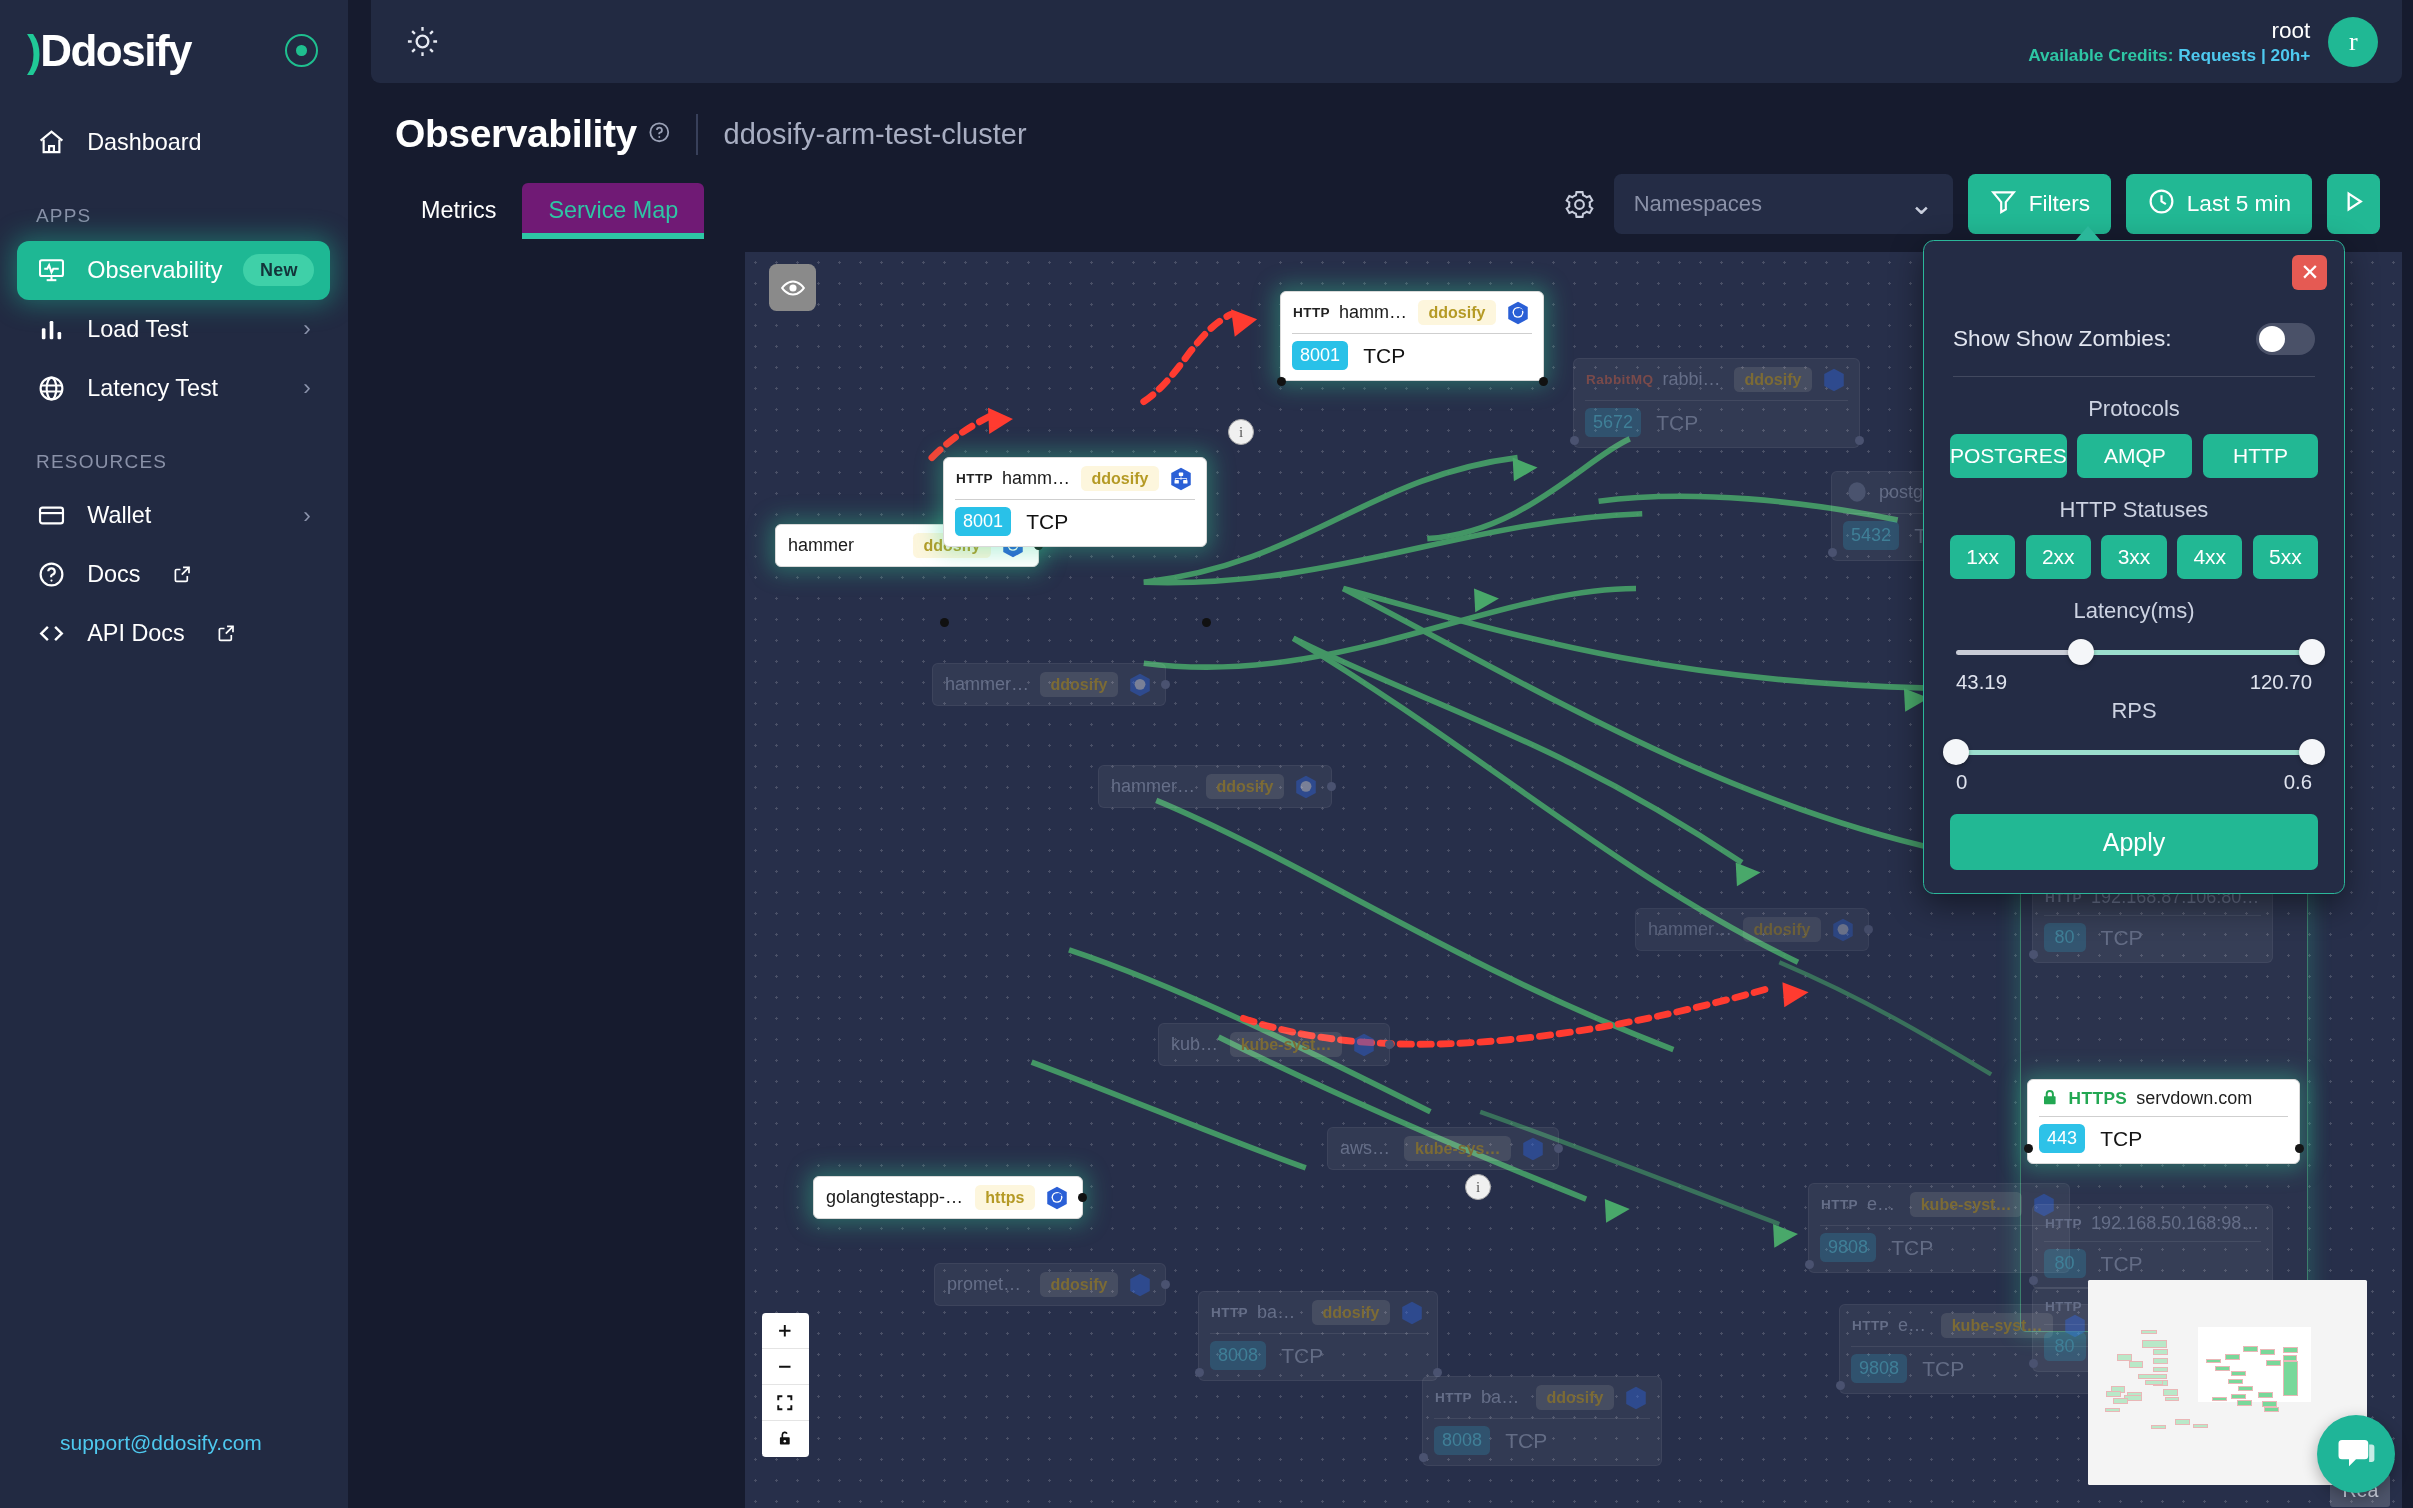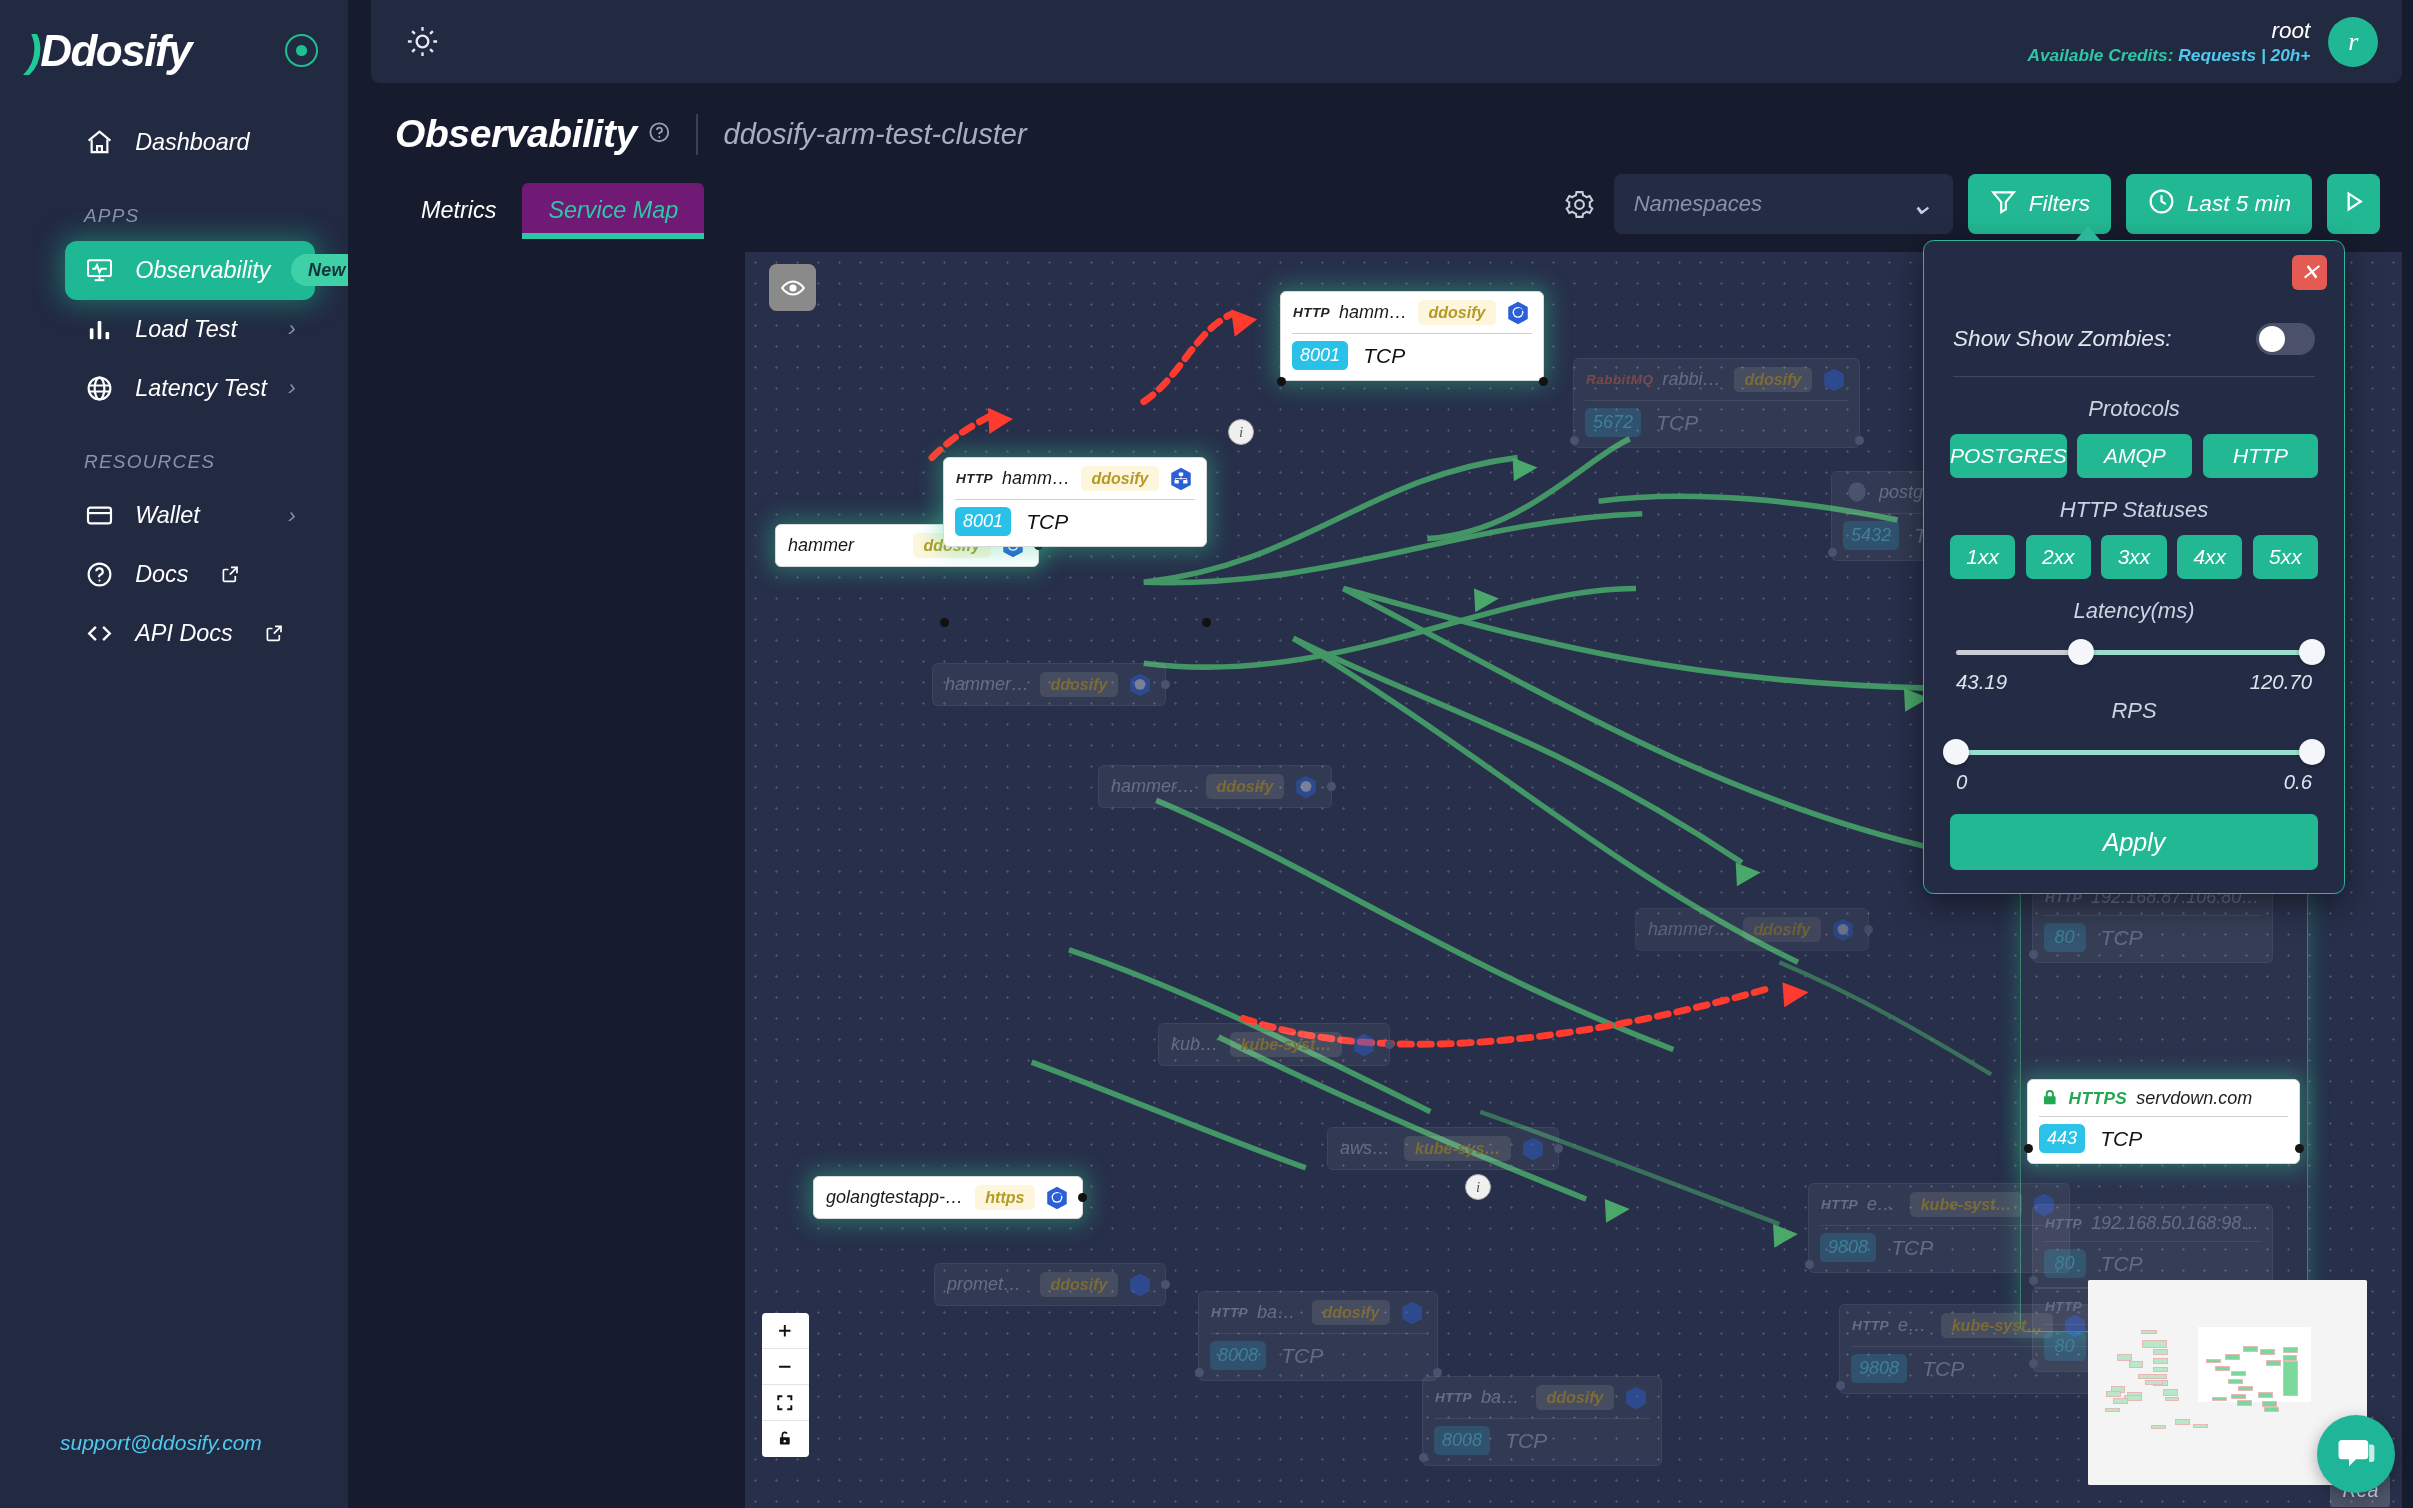--- a/index.html
+++ b/index.html
@@ -2,21 +2,21 @@
 <html style="font-size:12px"><head>
 <meta charset="utf-8">
 <style>
   * { box-sizing: border-box; margin: 0; padding: 0; }
   html, body {
     width: 2413px; height: 1508px; overflow: hidden;
     background: #161b2e;
     font-family: "Liberation Sans", sans-serif;
     -webkit-font-smoothing: antialiased;
   }
-  .app { display: flex; width: 2413px; height: 1072px; font-style: italic; }
+  .app { display: flex; width: 2413px; height: 1072px; }
 
   
   .sidebar {
     width: 348px; height: 1508px; background: #222a42;
     display: flex; flex-direction: column; position: relative;
     flex-shrink: 0;
   }
   .brand-row {
     display: flex; align-items: center; justify-content: space-between;
     padding: 18px 30px 0 27px; height: 83px;
@@ -27,21 +27,21 @@
     line-height: 1;
   }
   .brand-d { color: #20c997; }
   .collapse-btn {
     width: 33px; height: 33px; border-radius: 50%;
     border: 2.3px solid #1fbf8f; display: flex; align-items: center;
     justify-content: center; cursor: pointer; flex-shrink: 0;
   }
   .collapse-btn i { width: 10.6px; height: 10.6px; border-radius: 50%; background: #1fbf8f; display:block;}
 
-  .nav-top { padding: 30px 16px 0 0; margin-left: 48px; }
+  .nav-top { padding: 30px 1px 0 0; }
   .nav-item {
     display: flex; align-items: center; gap: 21px;
     height: 59px; margin: 0 16.6px; padding: 0 19.6px;
     border-radius: 12px; color: #ffffff; font-size: 23.4px;
     cursor: pointer; position: relative;
   }
   .nav-item .ico { width: 30px; height: 30px; display:flex; align-items:center; justify-content:center; flex-shrink:0;}
   .nav-item .ico svg { width: 29px; height: 29px; }
   .nav-item.active {
     background: #1eb894;

